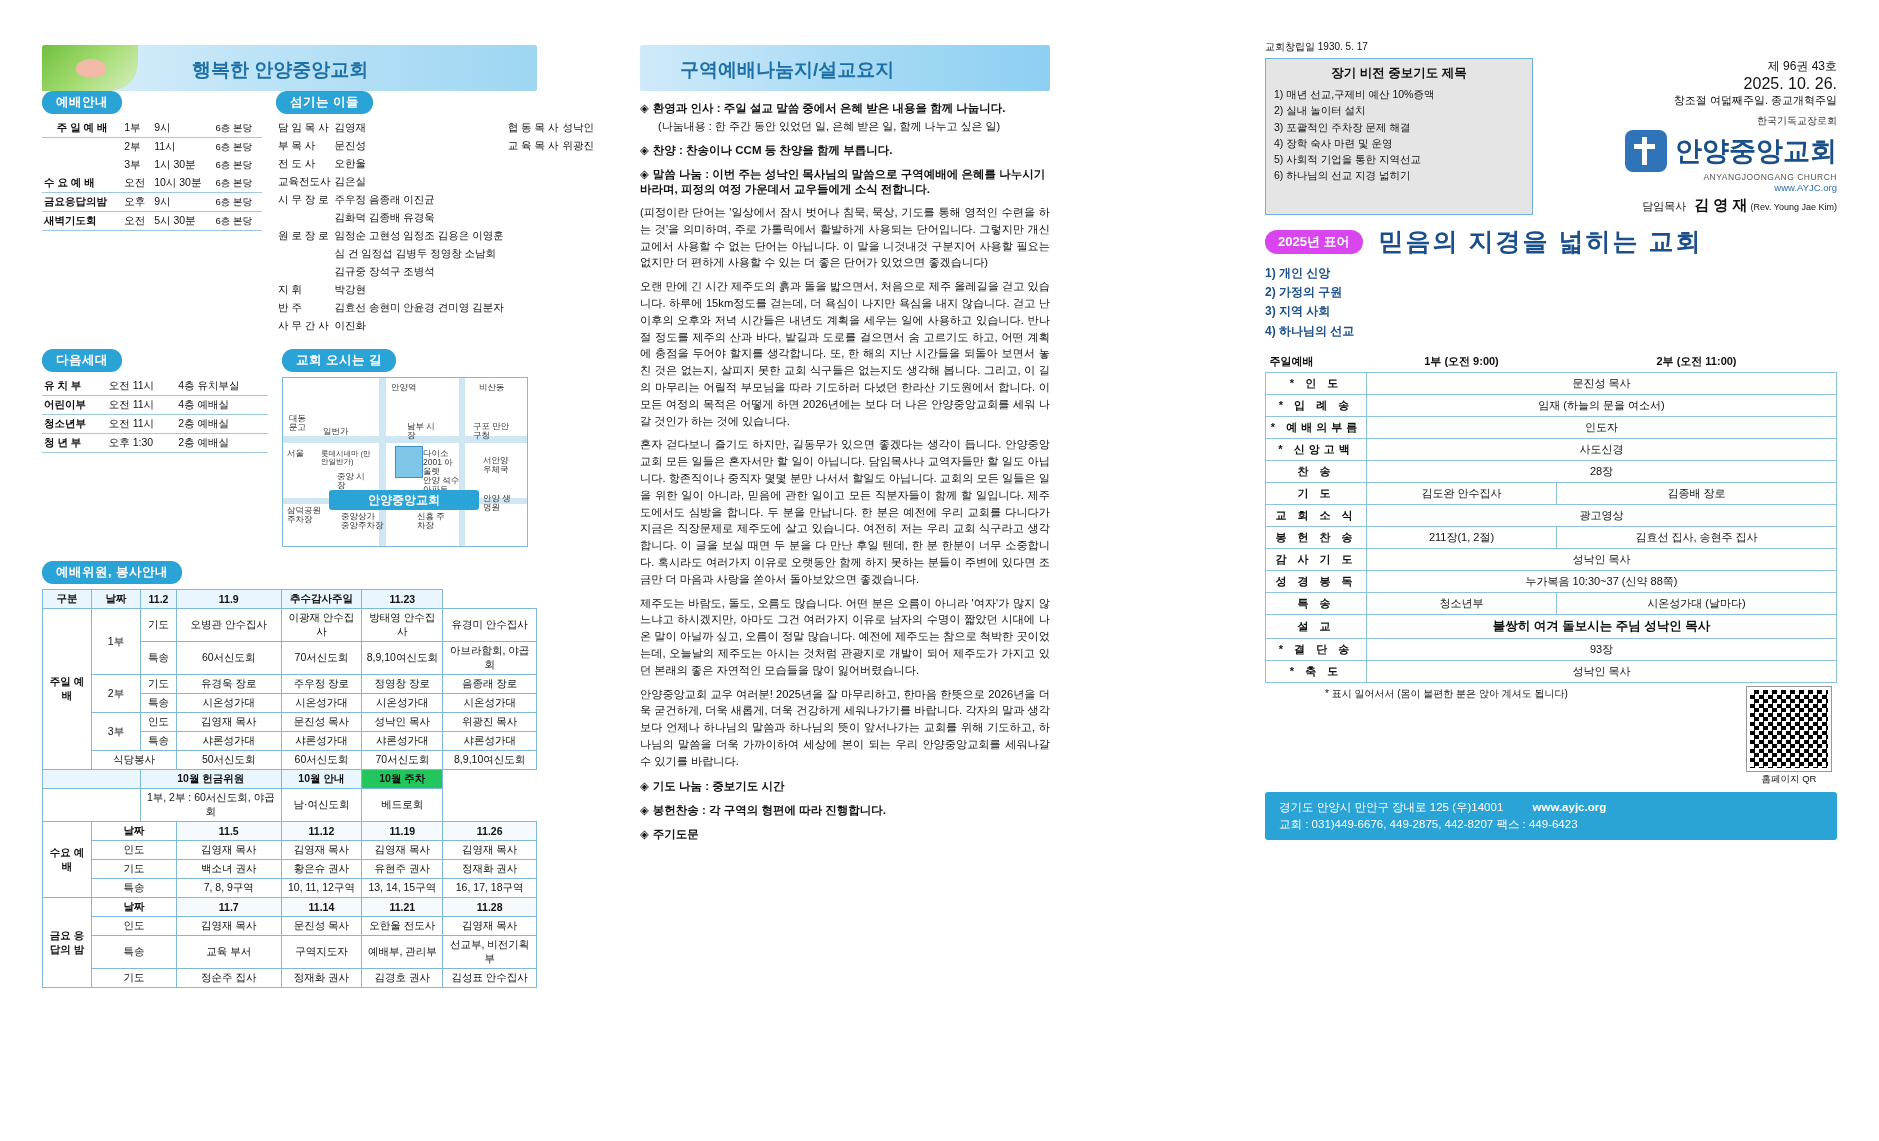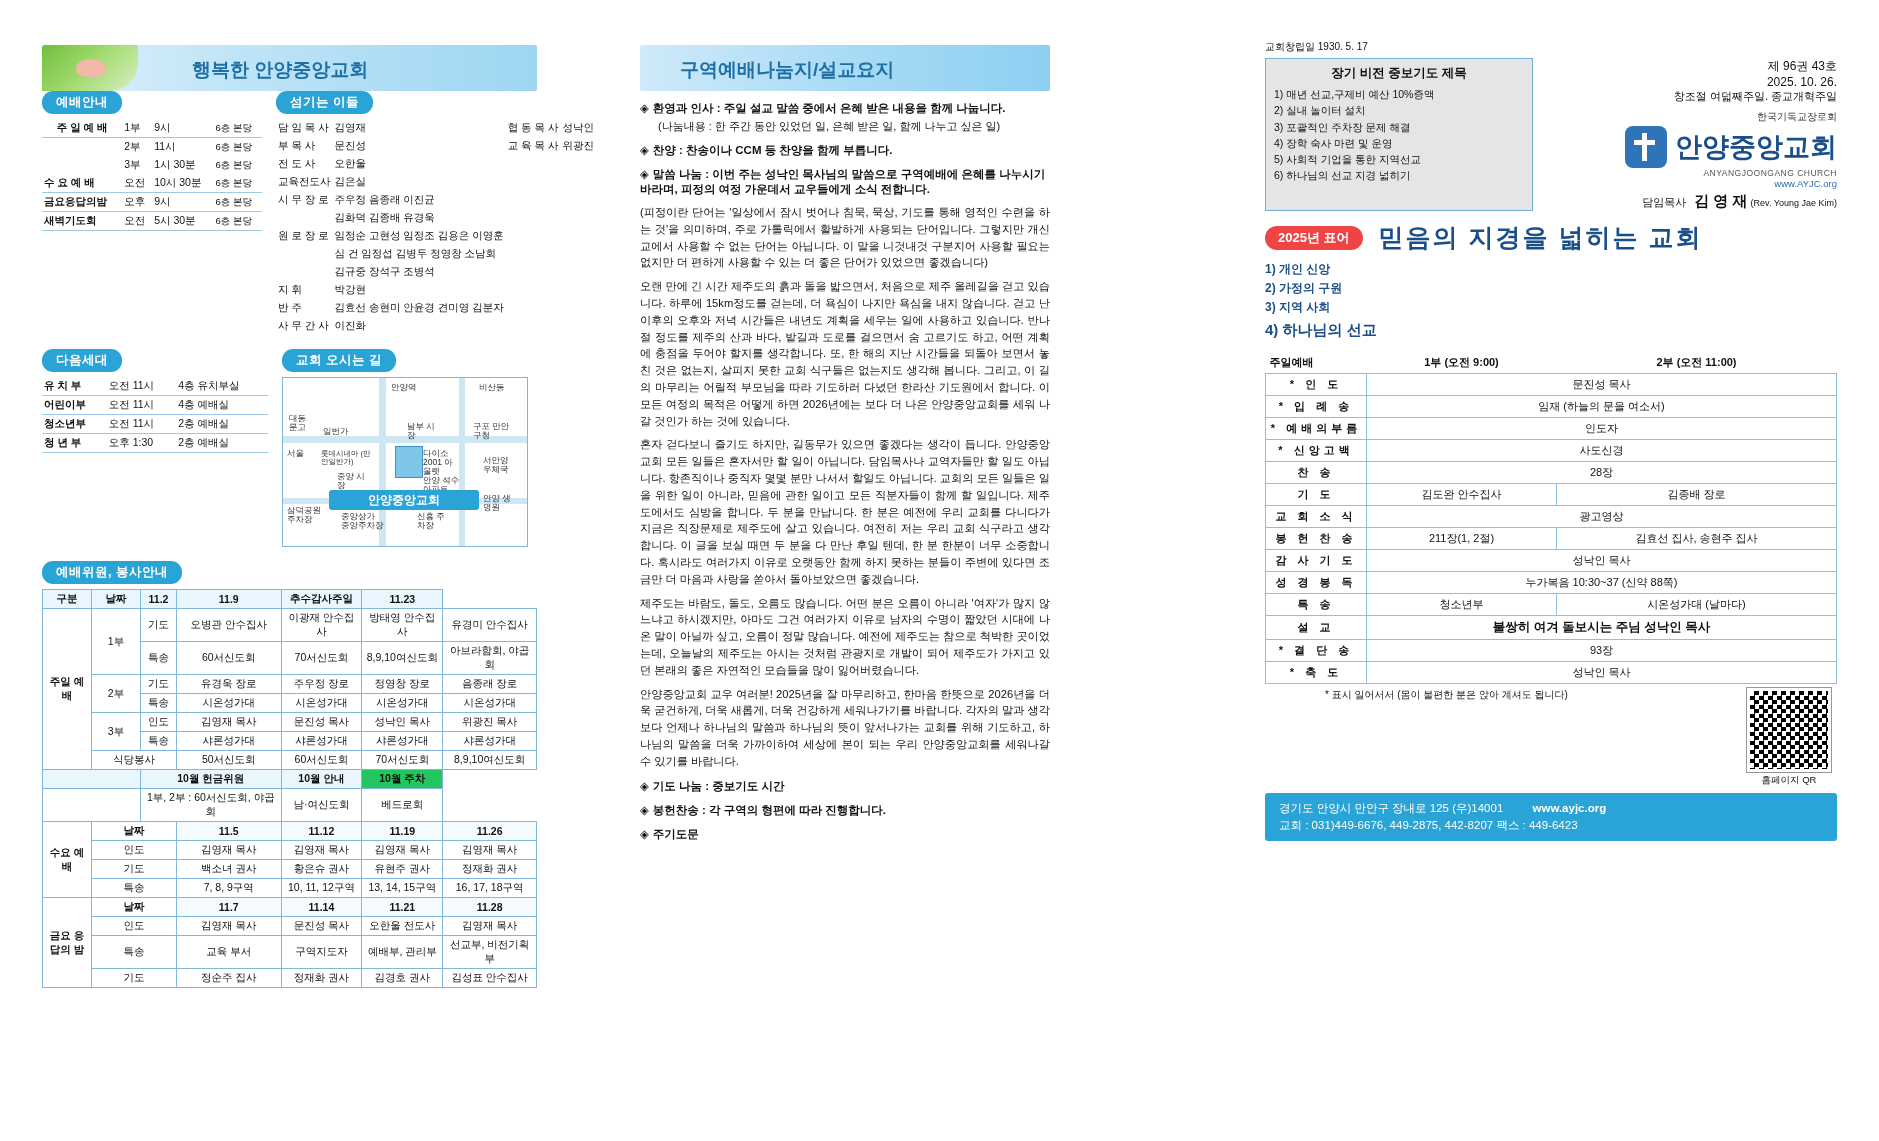--- a/index.html
+++ b/index.html
@@ -82,21 +82,21 @@
   .churchmark{
     width:42px;height:42px;background:#2f73b8;border-radius:8px;position:relative;display:inline-block;
   }
   .churchmark:before{
     content:"";position:absolute;left:17px;top:7px;width:5px;height:28px;background:#fff;
   }
   .churchmark:after{
     content:"";position:absolute;left:9px;top:14px;width:21px;height:5px;background:#fff;
   }
   .pill2025{
-    display:inline-block;background:#ef4444;color:#fff;font-weight:bold;
+    display:inline-block;background:#d946ef;color:#fff;font-weight:bold;
     border-radius:12px;padding:3px 13px;font-size:13px;
   }
   .rtbl td{border:1px solid #8cc2de;padding:3px 4px;font-size:11px;text-align:center;}
   .rtbl td.k{width:92px;font-weight:bold;letter-spacing:4px;}
   .footerbar{
     background:#2aa3d6;color:#fff;border-radius:3px;padding:7px 14px;font-size:11.5px;line-height:1.5;
   }
   .qr{width:78px;height:78px;background:
      repeating-conic-gradient(#000 0 25%, #fff 0 50%) 0 0/9px 9px;
      border:3px solid #fff;outline:1px solid #999;}
@@ -468,21 +468,21 @@
             <li>2) 실내 놀이터 설치</li>
             <li>3) 포괄적인 주차장 문제 해결</li>
             <li>4) 장학 숙사 마련 및 운영</li>
             <li>5) 사회적 기업을 통한 지역선교</li>
             <li>6) 하나님의 선교 지경 넓히기</li>
           </ul>
       </div>
 
       <div style="flex:1;text-align:right;">
         <div style="font-size:12px;">제 96권 43호</div>
-        <div style="font-size:12px;">2025. 10. 26.</div>
+        <div style="font-size:16px;">2025. 10. 26.</div>
         <div style="font-size:11px;">창조절 여덟째주일. 종교개혁주일</div>
         <div style="font-size:10px;margin-top:6px;color:#333;">한국기독교장로회</div>
         <div style="display:flex;align-items:center;justify-content:flex-end;gap:8px;margin-top:2px;">
           <span class="churchmark"></span>
           <span style="font-size:27px;font-weight:bold;color:#1a4f8a;">안양중앙교회</span>
         </div>
         <div style="font-size:8.5px;color:#555;letter-spacing:.5px;">ANYANGJOONGANG CHURCH</div>
         <div style="font-size:9.5px;color:#2a6fb0;">www.AYJC.org</div>
         <div style="font-size:11px;margin-top:3px;">
           <span>담임목사</span>
@@ -495,21 +495,21 @@
     <div style="display:flex;align-items:center;gap:16px;margin-top:10px;">
       <span class="pill2025">2025년 표어</span>
       <span style="font-size:25px;font-weight:bold;color:#1a4f8a;letter-spacing:2px;">믿음의 지경을 넓히는 교회</span>
     </div>
 
     <div style="display:flex;gap:18px;margin-top:6px;">
       <div style="width:150px;" id="goal-list">
           <div style="font-size: 12px; font-weight: bold; color: rgb(26, 79, 138); line-height: 1.6;">1) 개인 신앙</div>
           <div style="font-size: 12px; font-weight: bold; color: rgb(26, 79, 138); line-height: 1.6;">2) 가정의 구원</div>
           <div style="font-size: 12px; font-weight: bold; color: rgb(26, 79, 138); line-height: 1.6;">3) 지역 사회</div>
-          <div style="font-size: 15px; font-weight: bold; color: rgb(26, 79, 138); line-height: 1.6;">4) 하나님의 선교</div>
+          <div style="font-size: 12px; font-weight: bold; color: rgb(26, 79, 138); line-height: 1.6;">4) 하나님의 선교</div>
         </div>
     </div>
 
     <div style="margin-top:10px;">
       <table class="rtbl" style="width:572px;">
         <tbody id="order-body">
             <tr>
               <td class="k" style="border:none;text-align:left;font-weight:bold;letter-spacing:0;">주일예배</td>
               <td style="border:none;font-weight:bold;">1부 (오전 9:00)</td>
               <td style="border:none;font-weight:bold;">2부 (오전 11:00)</td>

